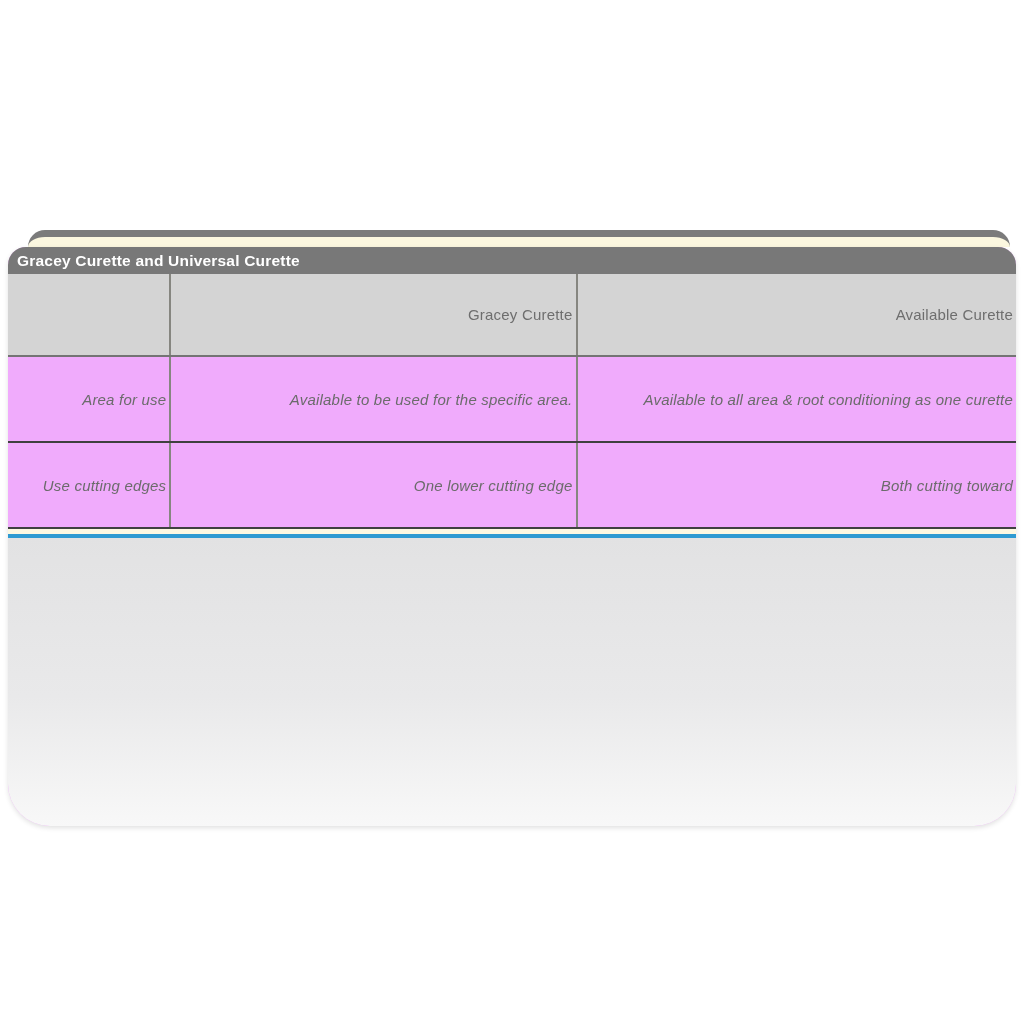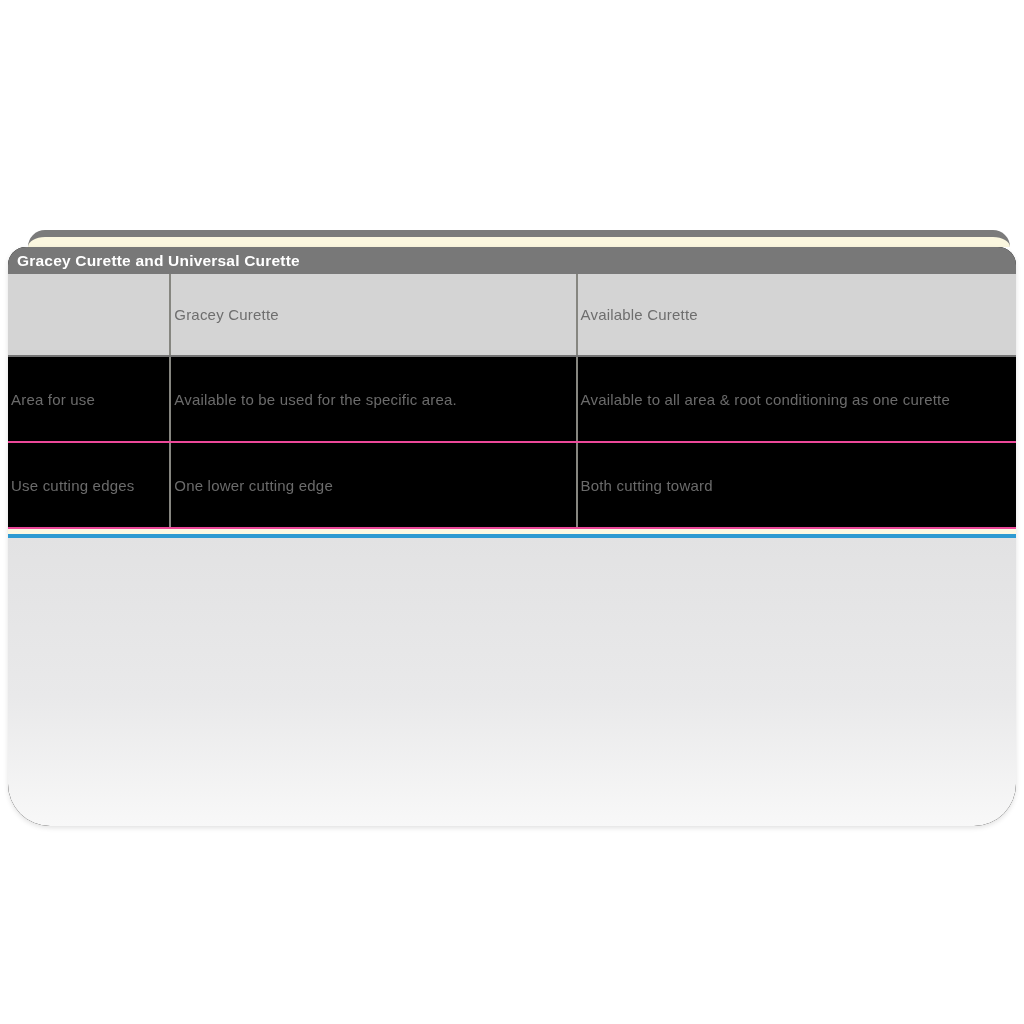--- a/index.html
+++ b/index.html
@@ -24,21 +24,21 @@
     border-radius: 20px 20px 0 0;
     box-sizing: border-box;
   }
 
   .card {
     position: absolute;
     left: 8px;
     top: 247px;
     width: 1008px;
     height: 579px;
-    background: #000000;
+    background: #f0abfc;
     border-radius: 18px 18px 42px 42px;
     overflow: hidden;
     display: flex;
     flex-direction: column;
     box-shadow: 0 2px 5px rgba(0,0,0,0.12);
   }
 
   .title-bar {
     height: 27px;
     flex: 0 0 27px;
@@ -57,38 +57,39 @@
     table-layout: fixed;
   }
   col.c0 { width: 16.1%; }
   col.c1 { width: 40.3%; }
   col.c2 { width: 43.6%; }
 
   .cmp thead tr { height: 82px; }
   .cmp tbody tr { height: 86px; }
 
   .cmp th, .cmp td {
-    text-align: left;
+    text-align: right;
     vertical-align: middle;
     padding: 2px 3px;
     font-size: 15px;
     letter-spacing: 0.2px;
     word-wrap: break-word;
   }
 
   .cmp th {
     background: #d4d4d4;
     color: #6e6e6e;
     font-weight: normal;
     border-bottom: 2px solid #747474;
   }
 
   .cmp td {
     color: #6b6b6b;
-    border-bottom: 2px solid #ec4899;
+    border-bottom: 2px solid #404040;
+    font-style: italic;
   }
 
   .cmp th:not(:last-child),
   .cmp td:not(:last-child) {
     border-right: 2px solid #868680;
   }
 
   .gap { flex: 0 0 5px; background: #fcf8e2; }
 
   .accent {

